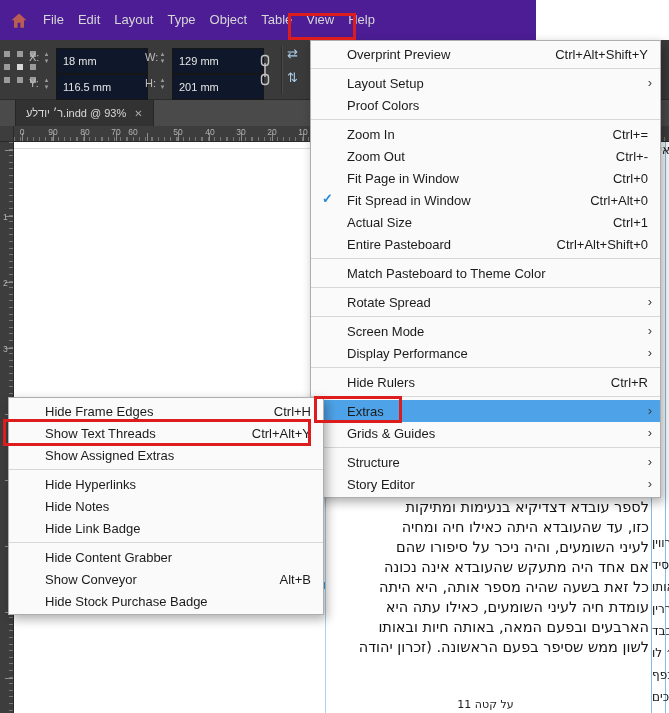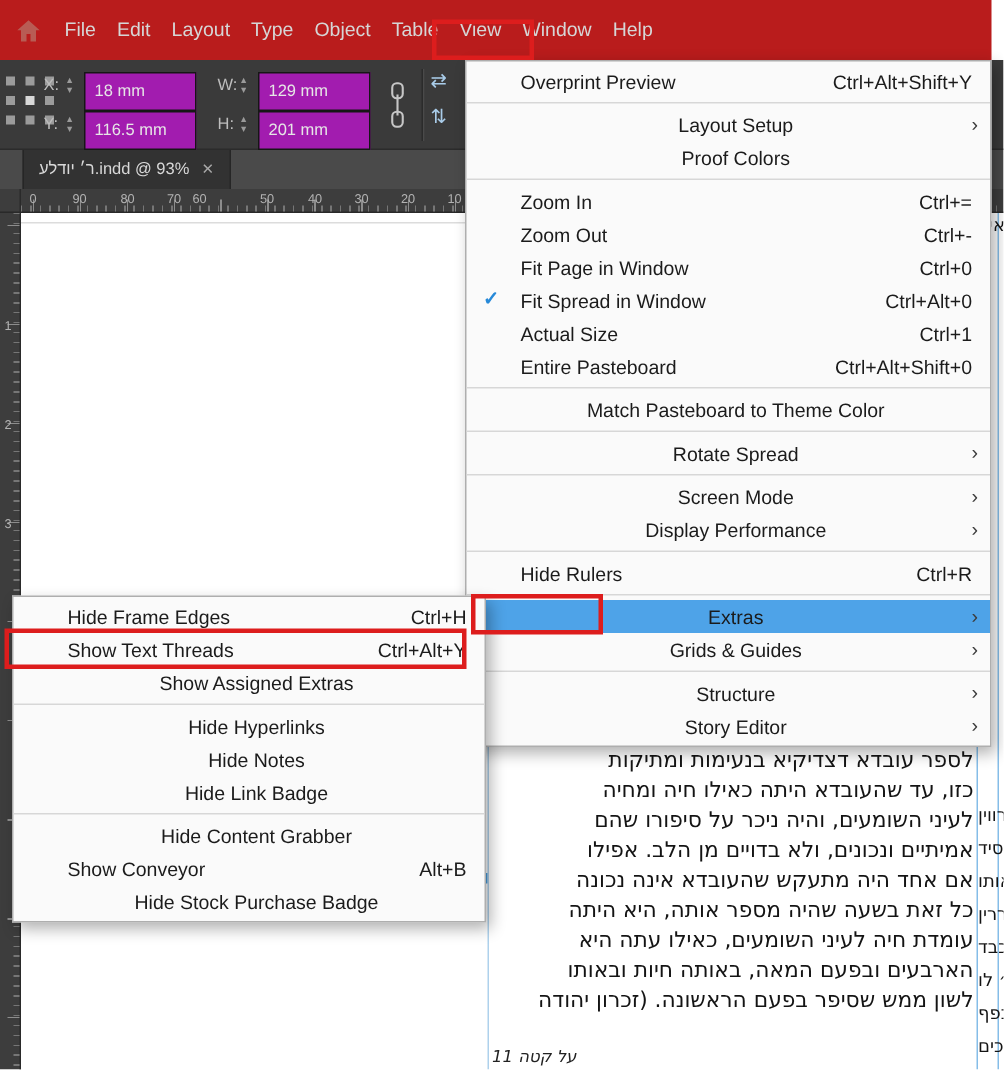--- a/index.html
+++ b/index.html
@@ -4,34 +4,34 @@
 <style>
   html,body{margin:0;padding:0;}
   body{
     width:669px;height:713px;position:relative;overflow:hidden;
     background:#fff;font-family:"Liberation Sans",sans-serif;
     -webkit-font-smoothing:antialiased;
   }
   #app{position:absolute;inset:0;}
 
   
-  #menubar{position:absolute;left:0;top:0;width:661px;height:40px;background:#b91c1c;}
+  #menubar{position:absolute;left:0;top:0;width:536px;height:40px;background:#4c1d95;}
   #home-btn{position:absolute;left:7px;top:9px;width:24px;height:24px;display:flex;align-items:center;justify-content:center;}
   #mb-items{position:absolute;left:36px;top:0;height:40px;display:flex;align-items:center;}
   .mb-item{padding:0 7px;font-size:13px;color:#d6d6d6;height:40px;line-height:40px;white-space:nowrap;cursor:default;}
 
   
   #toolbar{position:absolute;left:0;top:40px;width:669px;height:60px;background:#3a3a3a;border-bottom:1px solid #2b2b2b;box-sizing:border-box;}
   #proxy{position:absolute;left:4px;top:11px;display:grid;grid-template-columns:repeat(3,6px);grid-gap:7px;}
   #proxy i{width:6px;height:6px;background:#9b9b9b;display:block;}
   #proxy i.c{background:#d8d8d8;}
   .tlab{position:absolute;font-size:11px;color:#bdbdbd;}
   .spin{position:absolute;width:9px;display:flex;flex-direction:column;align-items:center;}
   .spin span{font-size:7px;line-height:7px;color:#9a9a9a;cursor:default;}
-  .fld{position:absolute;width:75px;height:19px;background:#a21caf;border:1px solid #161616;box-sizing:border-box;
+  .fld{position:absolute;width:92px;height:19px;background:#0f172a;border:1px solid #161616;box-sizing:border-box;
        color:#e6e6e6;font-size:11px;display:flex;align-items:center;padding:12px 6px;}
   #chain-icon{position:absolute;left:258px;top:14px;}
   .tb-sep{position:absolute;left:281px;top:6px;width:1px;height:48px;background:#2b2b2b;border-right:1px solid #4a4a4a;}
   .flip{position:absolute;left:287px;font-size:13px;color:#a9cce9;}
 
   
   #tabbar{position:absolute;left:0;top:100px;width:669px;height:26px;background:#4a4a4a;}
   #doc-tab{position:absolute;left:15px;top:0;height:26px;background:#323232;border-right:1px solid #262626;border-left:1px solid #262626;
            display:flex;align-items:center;padding:0 10px;gap:8px;}
   #tab-title{font-size:11px;color:#d9d9d9;white-space:nowrap;direction:ltr;}
@@ -55,30 +55,30 @@
   
   #canvas{position:absolute;left:14px;top:142px;right:0;bottom:0;background:#ffffff;}
   #page-top-edge{position:absolute;left:14px;top:148px;width:296px;height:1px;background:#dcdcdc;}
   .frame-edge{position:absolute;width:1px;background:#85bde8;}
   #fe-right{left:651px;top:497px;height:216px;}
   #fe-left{left:325px;top:497px;height:216px;background:#aed1ec;}
   #fe-far{left:665px;top:142px;height:571px;}
   #frame-handle{position:absolute;left:318px;top:582px;width:7px;height:7px;background:#fff;border:1px solid #4a9ddd;box-sizing:border-box;}
   #doc-text{position:absolute;left:328px;top:497px;width:321px;direction:rtl;}
   .dline{height:20px;line-height:20px;font-size:14.5px;color:#141414;text-align:right;white-space:nowrap;font-family:"DejaVu Sans",sans-serif;}
-  #doc-footnote{position:absolute;left:328px;top:698px;width:315px;direction:rtl;text-align:left;font-size:11px;color:#222;font-family:"DejaVu Sans",sans-serif;font-style:italic;}
+  #doc-footnote{position:absolute;left:328px;top:698px;width:315px;direction:rtl;text-align:center;font-size:11px;color:#222;font-family:"DejaVu Sans",sans-serif;}
   .margin-word{position:absolute;left:652px;font-size:12px;color:#141414;white-space:nowrap;direction:rtl;font-family:"DejaVu Sans",sans-serif;}
   #frag-top{position:absolute;left:656px;top:143px;font-size:12px;color:#141414;white-space:nowrap;font-family:"DejaVu Sans",sans-serif;z-index:1;}
 
   
   .menu-panel{position:absolute;background:#fafafa;border:1px solid #aeaeae;box-sizing:border-box;
       box-shadow:3px 4px 10px rgba(0,0,0,.32);z-index:10;padding:2px 0;}
   #view-menu{left:310px;top:40px;width:351px;}
   #extras-menu{left:8px;top:397px;width:316px;}
-  .mi{height:22px;display:flex;align-items:center;padding:0 26px 0 36px;position:relative;font-size:13px;color:#1b1b1b;white-space:nowrap;cursor:default;justify-content:center;}
+  .mi{height:22px;display:flex;align-items:center;padding:0 26px 0 36px;position:relative;font-size:13px;color:#1b1b1b;white-space:nowrap;cursor:default;}
   .mi .mi-label{flex:0 0 auto;}
   .mi .mi-short{margin-left:auto;margin-right:-14px;}
   .mi .mi-arrow{position:absolute;right:8px;top:3px;font-size:13px;color:#3c3c3c;}
   .mi .mi-check{position:absolute;left:11px;top:2px;font-size:13px;color:#2789d8;font-weight:bold;}
   .mi.hl{background:#4ea3e8;}
   .sep{height:1px;background:#d7d7d7;margin:3px 0;}
 
   
   .anno{position:absolute;border:3px solid #dd1d1d;box-sizing:border-box;z-index:30;background:transparent;}
   #anno-view{left:288px;top:13px;width:68px;height:27px;}
@@ -97,21 +97,20 @@
   <div class="frame-edge" id="fe-right"></div>
   <div class="frame-edge" id="fe-left"></div>
   <div id="frame-handle"></div>
 
   <div id="frag-top">אין</div>
 
   <div id="doc-text">
     <div class="dline">לספר עובדא דצדיקיא בנעימות ומתיקות</div>
     <div class="dline">כזו, עד שהעובדא היתה כאילו חיה ומחיה</div>
     <div class="dline">לעיני השומעים, והיה ניכר על סיפורו שהם</div>
-    <div class="dline">אמיתיים ונכונים, ולא בדויים מן הלב. אפילו</div>
     <div class="dline">אם אחד היה מתעקש שהעובדא אינה נכונה</div>
     <div class="dline">כל זאת בשעה שהיה מספר אותה, היא היתה</div>
     <div class="dline">עומדת חיה לעיני השומעים, כאילו עתה היא</div>
     <div class="dline">הארבעים ובפעם המאה, באותה חיות ובאותו</div>
     <div class="dline">לשון ממש שסיפר בפעם הראשונה. (זכרון יהודה</div>
   </div>
   <div id="doc-footnote">על קטה 11</div>
 
   <span class="margin-word" style="top:536px">מרווין</span>
   <span class="margin-word" style="top:558px">החסיד</span>
@@ -130,21 +129,20 @@
       </svg>
     </div>
     <div id="mb-items">
       <div class="mb-item">File</div>
       <div class="mb-item">Edit</div>
       <div class="mb-item">Layout</div>
       <div class="mb-item">Type</div>
       <div class="mb-item">Object</div>
       <div class="mb-item">Table</div>
       <div class="mb-item">View</div>
-      <div class="mb-item">Window</div>
       <div class="mb-item">Help</div>
     </div>
   </div>
 
   <div id="toolbar">
     <div id="proxy">
       <i></i>
         <i></i>
         <i></i>
         <i></i>

